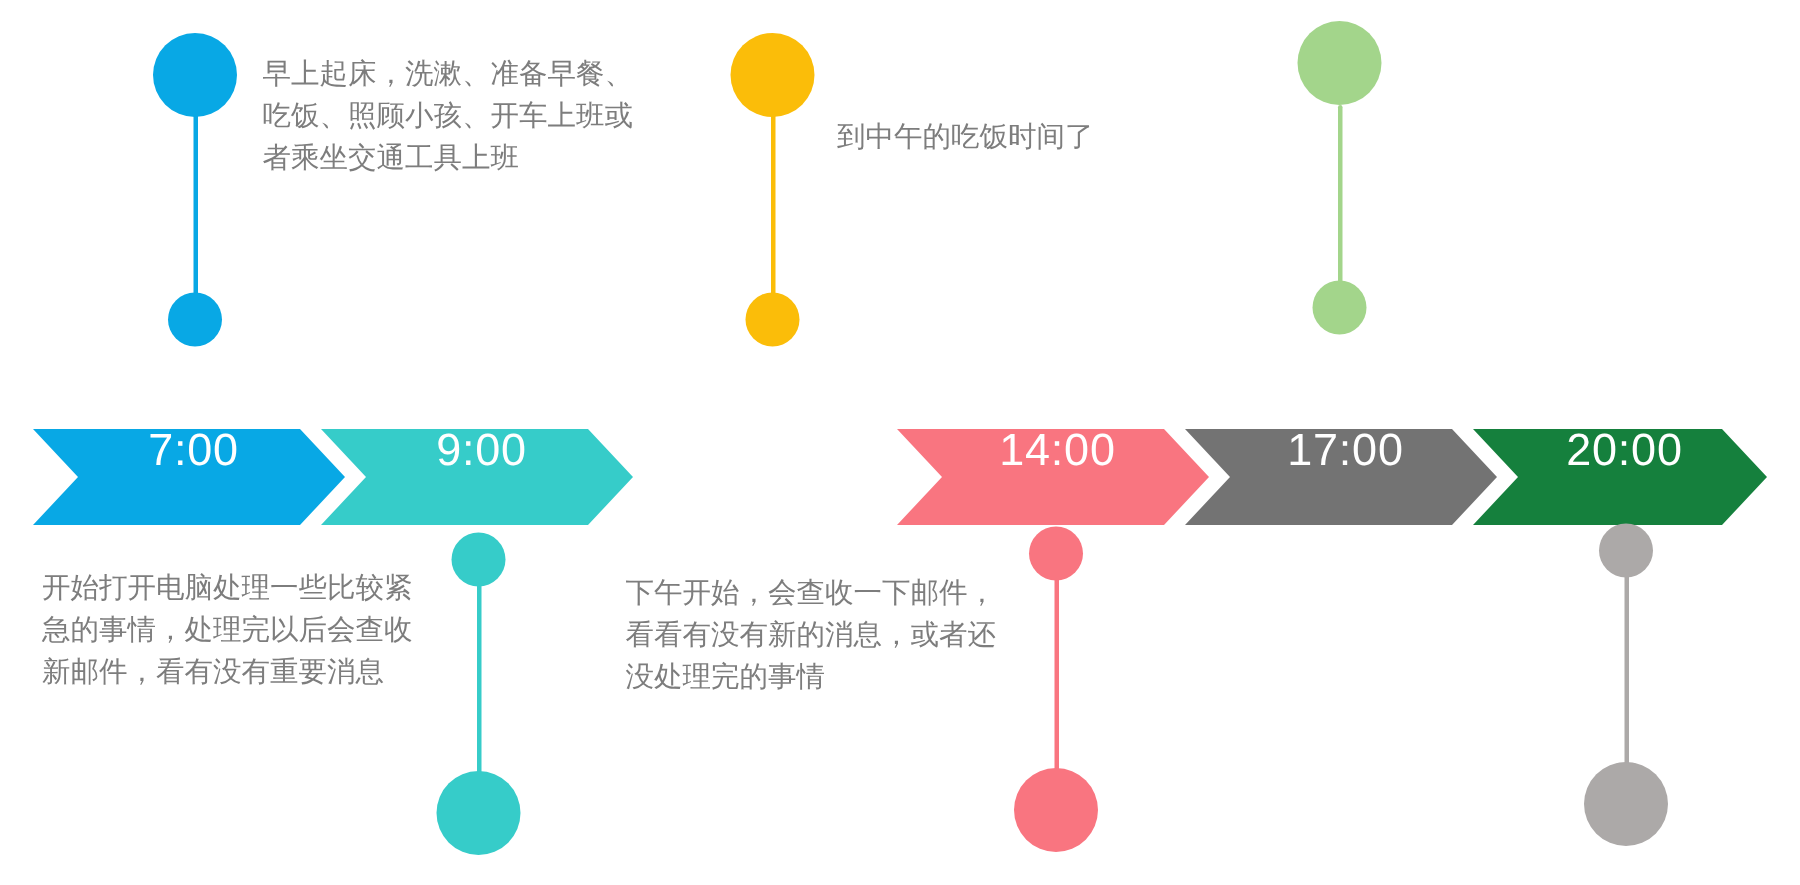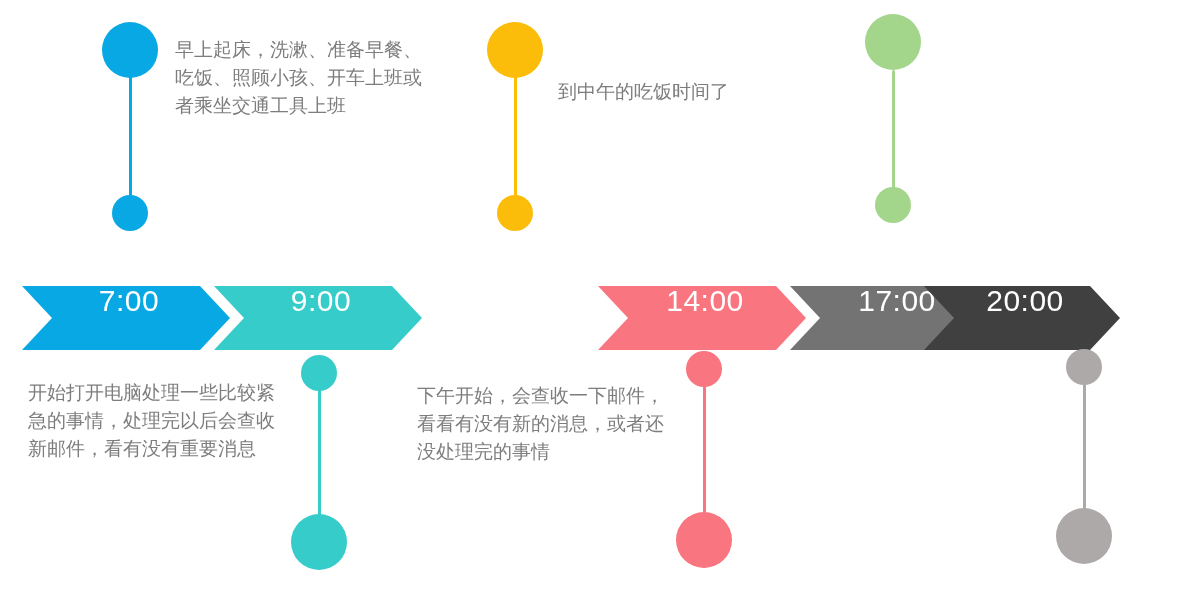--- a/index.html
+++ b/index.html
@@ -112,21 +112,21 @@
 
 
     <div class="chevron" style="left:598px; width:208px; background:#f97580;">
       <span class="chevron-label">14:00</span>
     </div>
 
     <div class="chevron" style="left:790px; width:208px; background:#737373;">
       <span class="chevron-label">17:00</span>
     </div>
 
-    <div class="chevron" style="left:924px; width:196px; background:#404040;">
+    <div class="chevron" style="left:982px; width:196px; background:#15803d;">
       <span class="chevron-label">20:00</span>
     </div>
 
   </div>
 
   <div class="connector">
     <div class="conn-line" style="left:318px; top:380px; height:145px; background:#36ccc9;"></div>
     <div class="conn-dot" style="left:301px; top:355px; width:36px; height:36px; background:#36ccc9;"></div>
     <div class="conn-dot" style="left:291px; top:514px; width:56px; height:56px; background:#36ccc9;"></div>
   </div>

